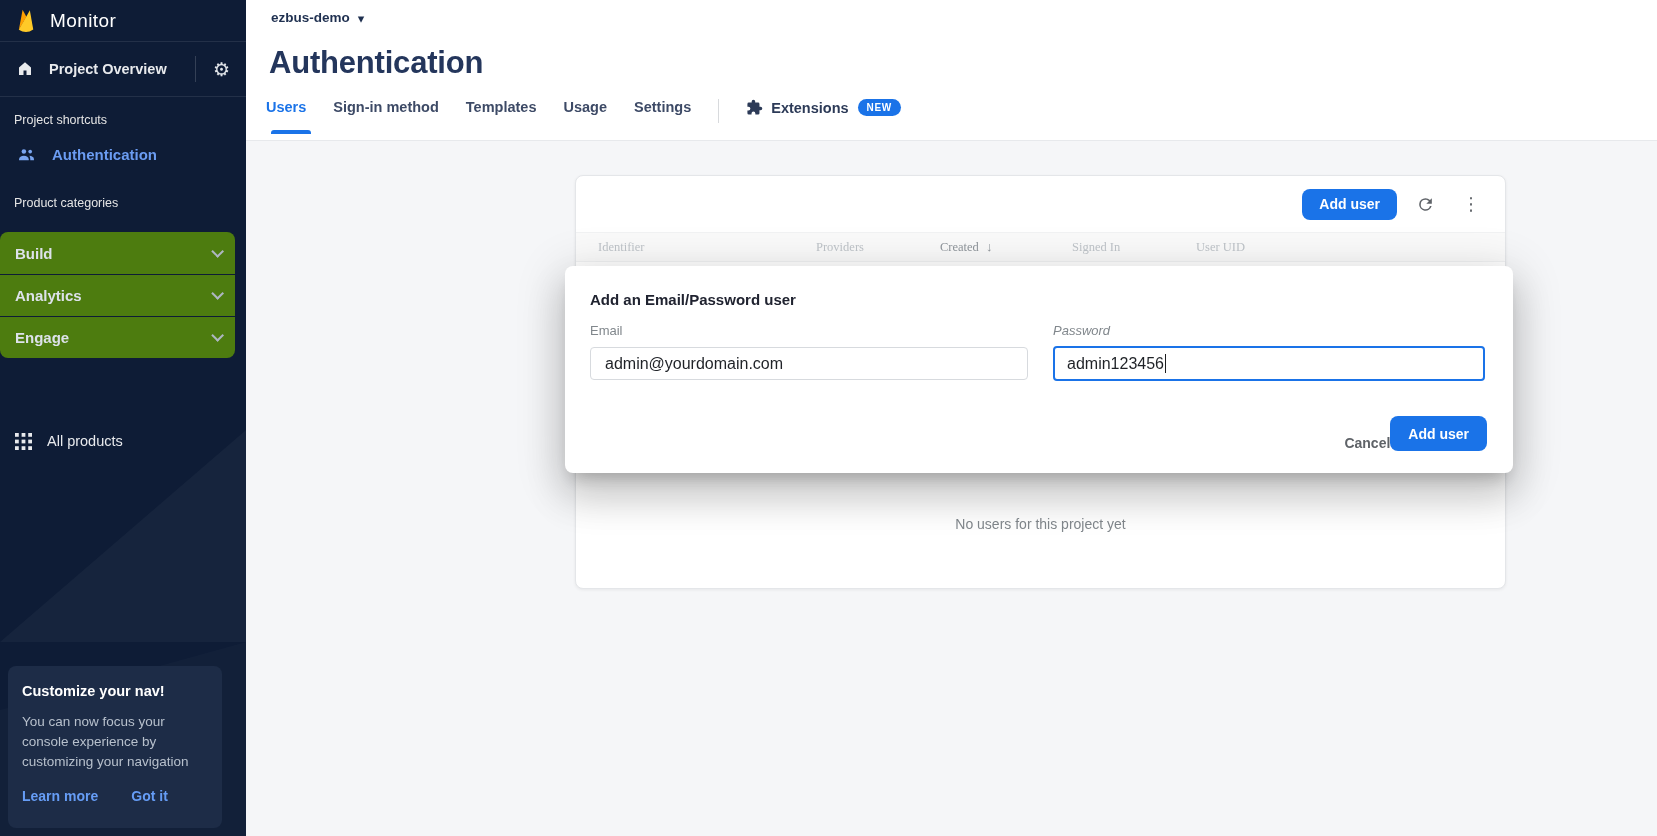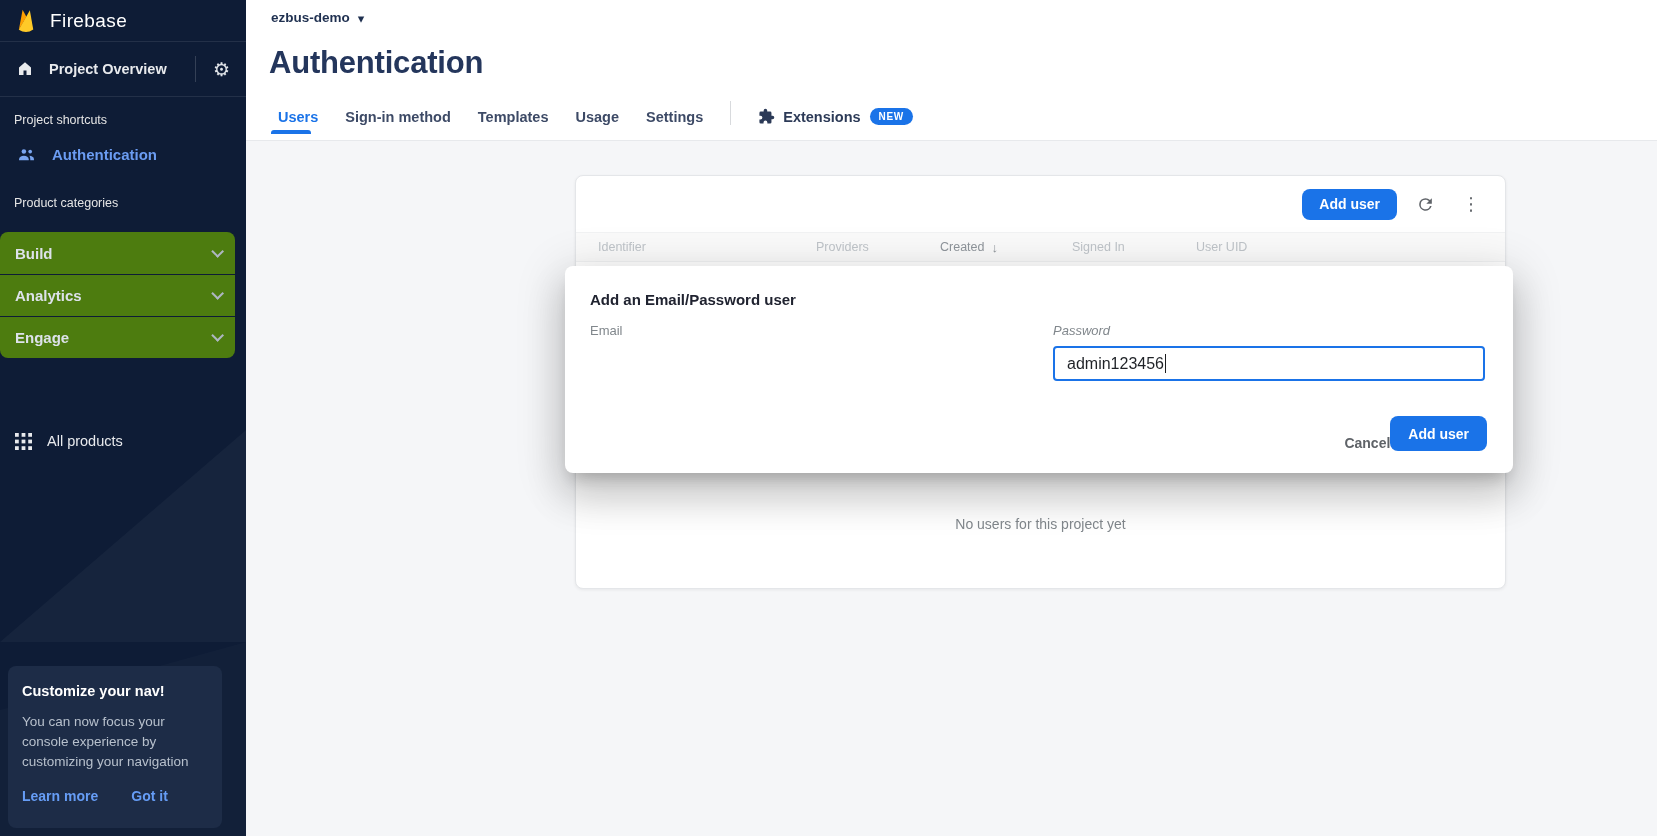--- a/index.html
+++ b/index.html
@@ -46,37 +46,37 @@
   
   .main { position:absolute; left:246px; top:0; width:1411px; height:836px; background:#fff; }
   .content-bg { position:absolute; top:141px; left:0; right:0; bottom:0; background:#f5f6f8; }
 
   .project-selector { position:absolute; left:25px; top:10px; display:flex; align-items:center; gap:8px; cursor:pointer; z-index:2; }
   .project-name { font-size:13.5px; font-weight:bold; color:#1f3050; }
   .dd-arrow { font-size:13px; color:#1f3050; line-height:1; margin-top:1px; }
 
   .page-title { position:absolute; left:23px; top:45px; font-size:31px; font-weight:bold; letter-spacing:-0.2px; color:#24365c; z-index:2; }
 
-  .tabs { position:absolute; left:32px; top:99px; height:26px; display:flex; align-items:flex-end; gap:27px; z-index:2; }
+  .tabs { position:absolute; left:20px; top:99px; height:26px; display:flex; align-items:flex-start; gap:27px; z-index:2; }
   .tab { font-size:14.5px; font-weight:bold; color:#3d4a66; cursor:pointer; white-space:nowrap; }
   .tab.active { color:#1a73e8; }
   .tab-divider { width:1px; height:24px; background:#d8dadd; }
   .ext-group { display:flex; align-items:center; cursor:pointer; }
   .ext-label { margin-left:8px; font-size:14.5px; font-weight:bold; color:#2c3a57; }
   .new-badge { margin-left:9px; background:#1a73e8; color:#fff; font-size:10px; font-weight:bold; letter-spacing:.6px; padding:3px 9px; border-radius:10px; }
   .tab-underline { position:absolute; left:25px; top:130px; width:40px; height:3.5px; background:#1a73e8; border-radius:3px 3px 0 0; z-index:2; }
   .header-divider { position:absolute; top:140px; left:0; width:1411px; height:1px; background:#e7e9ec; }
 
   
   .users-card { position:absolute; left:329px; top:175px; width:931px; height:414px; background:#fff; border:1px solid #e4e6e9; border-radius:8px; box-shadow:0 1px 3px rgba(60,64,67,.08); z-index:3; }
   .card-toolbar { height:56px; display:flex; align-items:center; justify-content:flex-end; padding-right:16px; gap:10px; }
   .btn-primary { background:#1a73e8; color:#fff; border:none; border-radius:8px; height:31px; padding:0 17px; font-size:14px; font-weight:bold; font-family:"Liberation Sans",sans-serif; cursor:pointer; }
   .icon-btn { width:36px; height:36px; display:flex; align-items:center; justify-content:center; cursor:pointer; border-radius:50%; }
   .more-vert { font-size:18px; color:#5f6368; letter-spacing:0; }
-  .table-header { height:30px; display:grid; grid-template-columns:218px 124px 132px 124px 1fr; align-items:center; padding-left:22px; background:#fafafa; border-top:1px solid #f1f2f3; border-bottom:1px solid #f1f2f3; font-size:12.5px; }
+  .table-header { height:30px; display:grid; grid-template-columns:218px 124px 132px 124px 1fr; align-items:center; padding-left:22px; background:#fafafa; border-top:1px solid #f1f2f3; border-bottom:1px solid #f1f2f3; font-size:12.5px;font-family:Liberation Serif, serif; }
   .th { color:#bfc4c9; }
   .th-sorted { color:#8f959b; display:flex; align-items:center; gap:7px; cursor:pointer; }
   .sort-arrow { font-size:13px; color:#8f959b; }
   .empty-msg { position:absolute; top:340px; left:0; width:100%; text-align:center; font-size:14px; color:#82888d; }
 
   
   .dialog { position:absolute; left:319px; top:266px; width:948px; height:207px; background:#fff; border-radius:8px; z-index:8;
             box-shadow:0 11px 15px -7px rgba(0,0,0,.2), 0 24px 38px 3px rgba(0,0,0,.14), 0 9px 46px 8px rgba(0,0,0,.12); }
   .dlg-title { position:absolute; left:25px; top:25px; font-size:15px; font-weight:bold; color:#202330; }
   .field-label { position:absolute; top:57px; font-size:13px; color:#81878c; }
@@ -100,21 +100,21 @@
     <div class="deco deco2"></div>
 
     <div class="brand-row">
       <span style="display:flex;">
         <svg width="22" height="28" viewBox="0 0 24 30">
           <path fill="#FFA000" d="M4.2 24.5 L8.3 2.6 L12.4 10.4 Z"></path>
           <path fill="#F57C00" d="M4.2 24.5 L12.4 10.4 L14.6 14.3 Z"></path>
           <path fill="#FFCA28" d="M4.2 24.5 L16.2 3.4 L19.9 24.2 Q12.3 29.6 4.2 24.5 Z"></path>
         </svg>
       </span>
-      <span class="brand-text">Firebase</span>
+      <span class="brand-text">Monitor</span>
     </div>
 
     <div class="overview-row">
       <span style="display:flex;">
         <svg width="18" height="18" viewBox="0 0 24 24" fill="#e8eaed">
             <path d="M12 3 4 10v10h6v-6h4v6h6V10z"></path>
           </svg>
       </span>
       <span class="overview-label">Project Overview</span>
       <span class="v-div"></span>
@@ -229,20 +229,21 @@
         <span class="th">Signed In</span>
         <span class="th">User UID</span>
       </div>
       <div class="empty-msg">No users for this project yet</div>
     </section>
 
     <section class="dialog">
       <div class="dlg-title">Add an Email/Password user</div>
 
       <label class="field-label lbl-email">Email</label>
+      <input class="text-input input-email" type="text" value="admin@yourdomain.com" style="">
 
       <label class="field-label lbl-password">Password</label>
       <div class="pw-field">
         <span>admin123456</span>
         <span class="caret"></span>
       </div>
 
       <div class="dlg-actions">
         <button class="btn-text">Cancel</button>
         <button class="btn-primary btn-submit">Add user</button>

